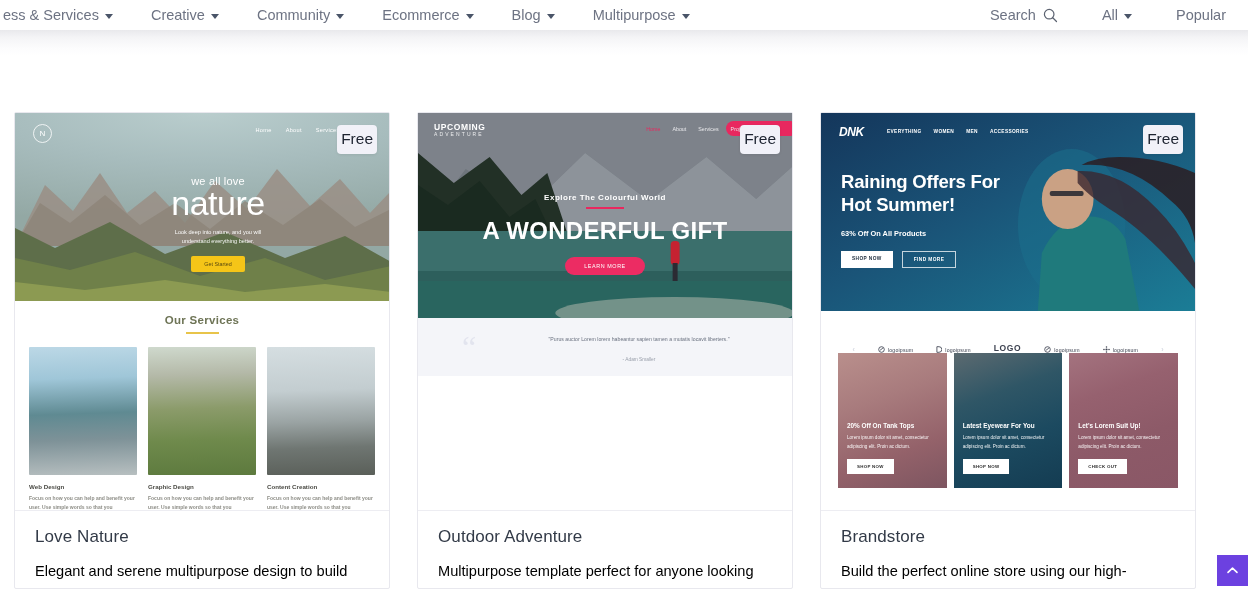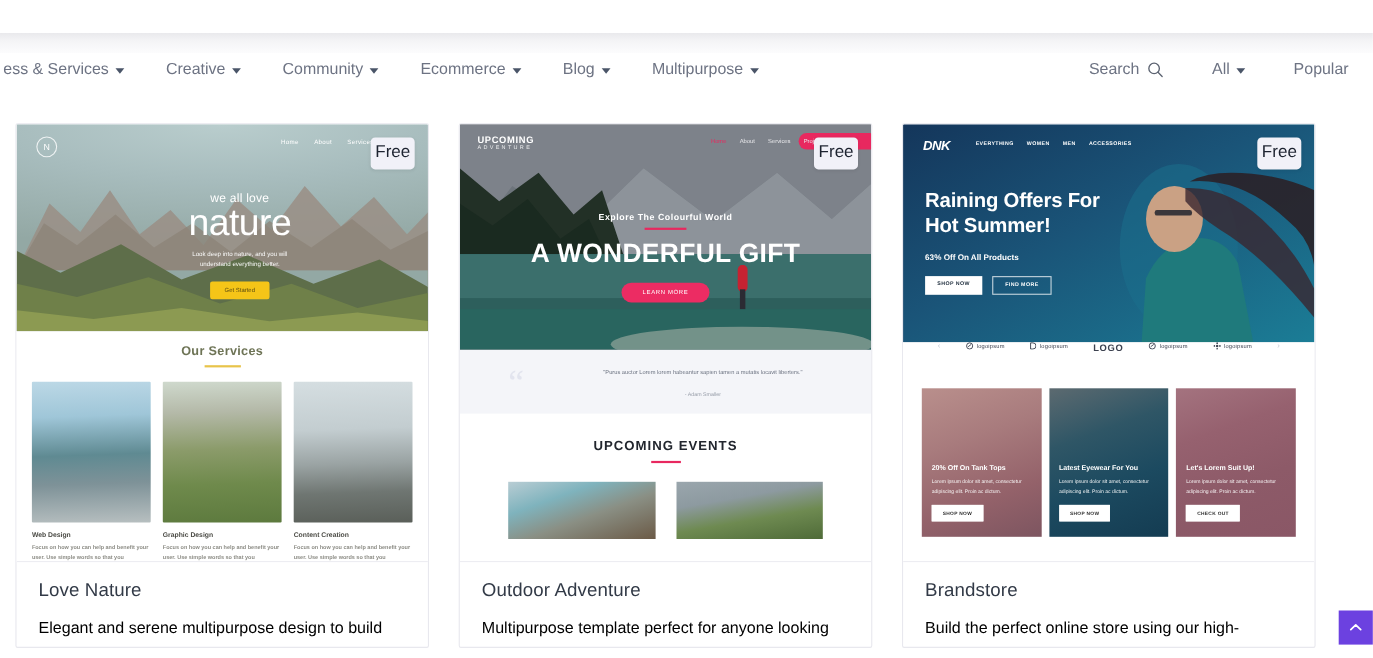--- a/index.html
+++ b/index.html
@@ -11,21 +11,20 @@
     -webkit-font-smoothing: antialiased;
   }
 
   
   .header {
     position: absolute; top: 0; left: 0;
     width: 1248px; height: 30px;
     background: #ffffff;
     display: flex; align-items: center;
     z-index: 50;
-    margin-top: 48px;
   }
   .header-shadow {
     position: absolute; top: 30px; left: 0;
     width: 1248px; height: 26px;
     background: linear-gradient(to bottom, #e9e9ec 0%, #f4f4f6 28%, #fcfcfd 70%, #ffffff 100%);
     z-index: 49;
   }
   .nav-left { display: flex; align-items: center; margin-left: -16px; }
   .nav-item {
     display: flex; align-items: center; gap: 6px;
@@ -162,21 +161,21 @@
              font-size:12px; font-weight:bold; font-style:italic; letter-spacing:-.4px;}
   .c3-nav { position:absolute; top:16px; left:66px; z-index:6; display:flex; gap:12px;
             font-size:4.8px; color:#fff; letter-spacing:.35px; font-weight:bold;}
   .c3-nav2 { position:absolute; top:16px; right:12px; z-index:6; font-size:4.8px; color:#fff;}
   .c3-txt { position:absolute; top:58px; left:20px; z-index:7; color:#fff; }
   .c3-h { font-size:18.5px; font-weight:bold; line-height:1.24; letter-spacing:-.2px;}
   .c3-p { font-size:7.4px; font-weight:bold; margin-top:12px; }
   .c3-btns { margin-top:13px; display:flex; gap:9px; }
   .c3-b1 { background:#fff; color:#1b2a3a; font-size:4.8px; padding:5px 11px; letter-spacing:.4px; font-weight:bold;}
   .c3-b2 { border:1px solid rgba(255,255,255,.75); color:#fff; font-size:4.8px; padding:5px 11px; letter-spacing:.4px; font-weight:bold;}
-  .c3-logos { background:#fff; height:42px; display:flex; align-items:flex-start; justify-content:center; gap:23px; }
+  .c3-logos { background:#fff; height:42px; display:flex; align-items:flex-end; justify-content:center; gap:23px; }
   .c3-lg { display:flex; align-items:center; gap:3px; font-size:5.2px; color:#3d4250; letter-spacing:.2px;}
   .c3-arw { color:#c7ccd8; font-size:7px; }
   .c3-prod { display:flex; gap:7px; padding: 0 17px 0; background:#fff;}
   .c3-pc { flex:1; height:135px; position:relative; overflow:hidden;}
   .c3-pc-in { position:absolute; left:9px; right:9px; bottom:14px; color:#fff; }
   .c3-pc-t { font-size:6.4px; font-weight:bold; }
   .c3-pc-p { font-size:4.6px; line-height:1.85; margin-top:5px; opacity:.92;}
   .c3-pc-b { display:inline-block; margin-top:8px; border:1px solid #fff; background:#fff;
              color:#2a2a2a; font-size:4.4px; padding:4px 9px; letter-spacing:.3px; font-weight:bold;}
 
@@ -337,28 +336,20 @@
           <div class="c2-btn">LEARN MORE</div>
         </div>
       </div>
 
       <div class="c2-quote">
         <div class="c2-qm">“</div>
         <div class="c2-qt">"Purus auctor Lorem lorem habeantur sapien tamen a mutatis locavit liberters."</div>
         <div class="c2-qa">- Adam Smaller</div>
       </div>
 
-      <div class="c2-ev">
-        <div class="c2-ev-h">UPCOMING EVENTS</div>
-        <div class="c2-ev-u"></div>
-        <div class="c2-ev-row">
-          <div class="c2-ev-img" style="background:linear-gradient(160deg,#b9cdd4 0%,#7fb3bd 30%,#8a8f84 58%,#6b5a46 100%)"></div>
-          <div class="c2-ev-img" style="background:linear-gradient(170deg,#9aa6ad 0%,#8d9aa0 32%,#6e8a51 62%,#4f6b38 100%)"></div>
-        </div>
-      </div>
     </div>
     <div class="card-body">
       <div class="card-title">Outdoor Adventure</div>
       <div class="card-desc">Multipurpose template perfect for anyone looking</div>
     </div>
   </div>
 
   <div class="card">
     <div class="thumb">
       <div class="badge-free">Free</div>

